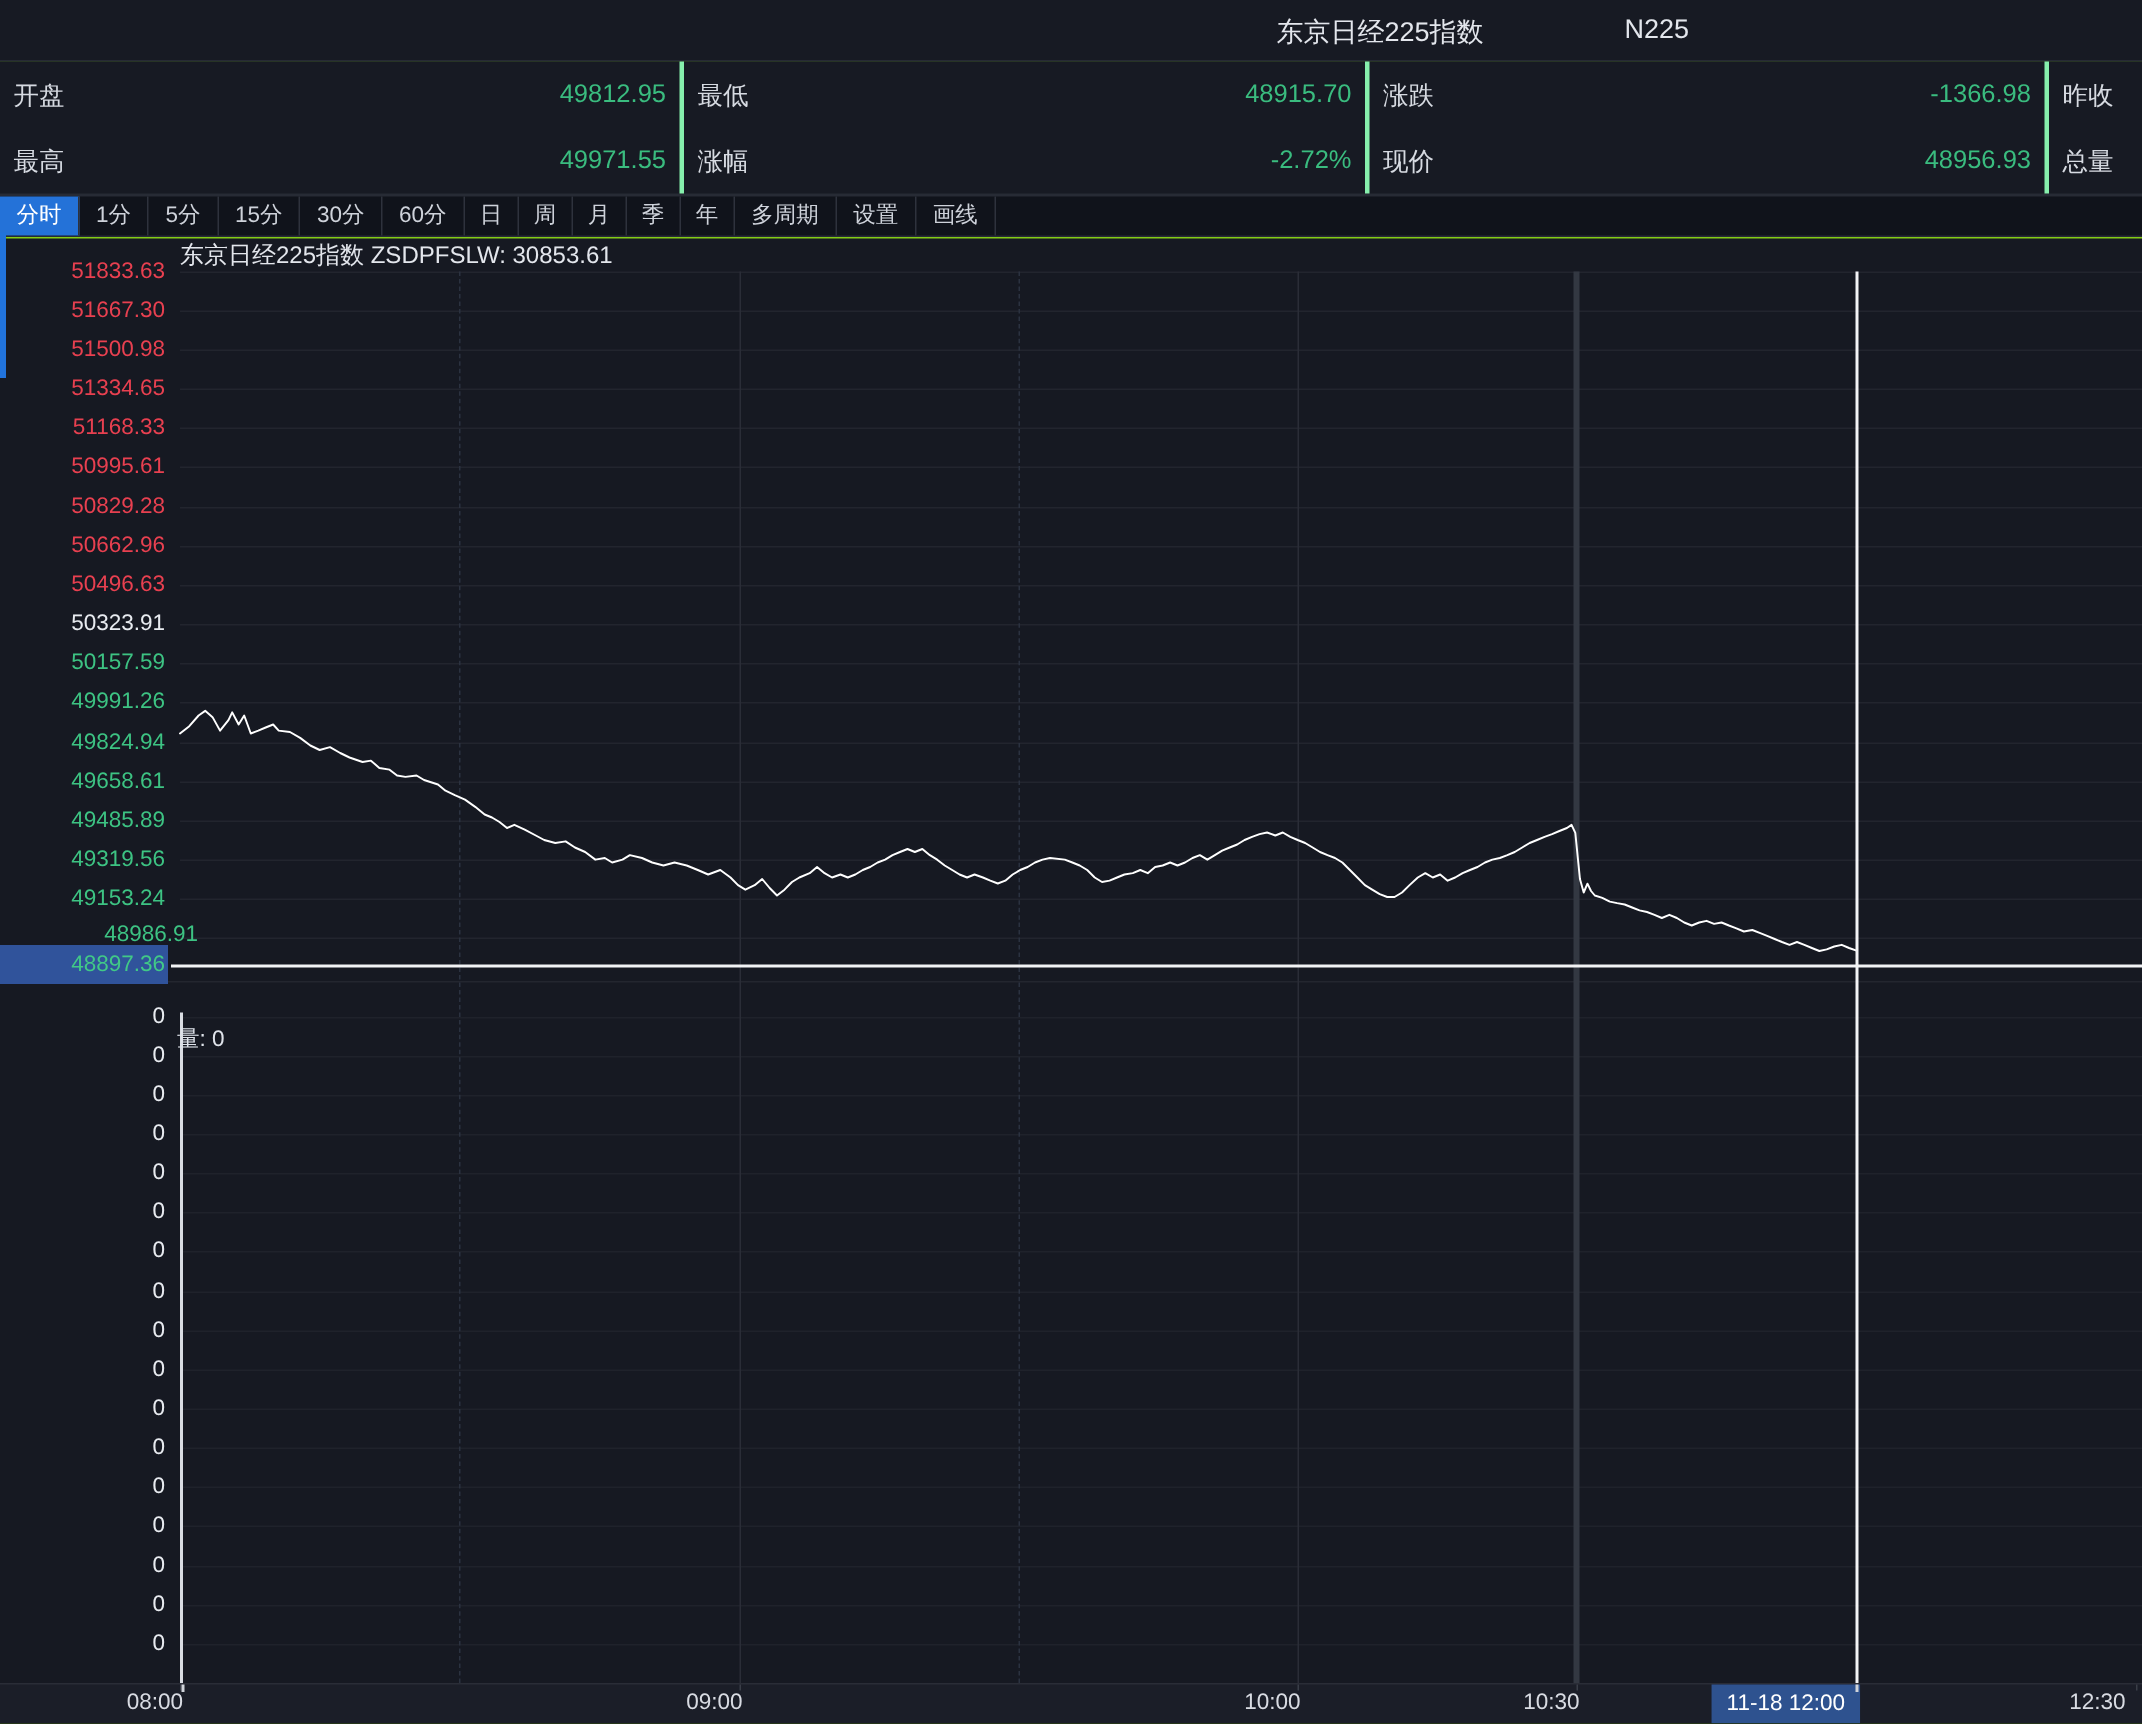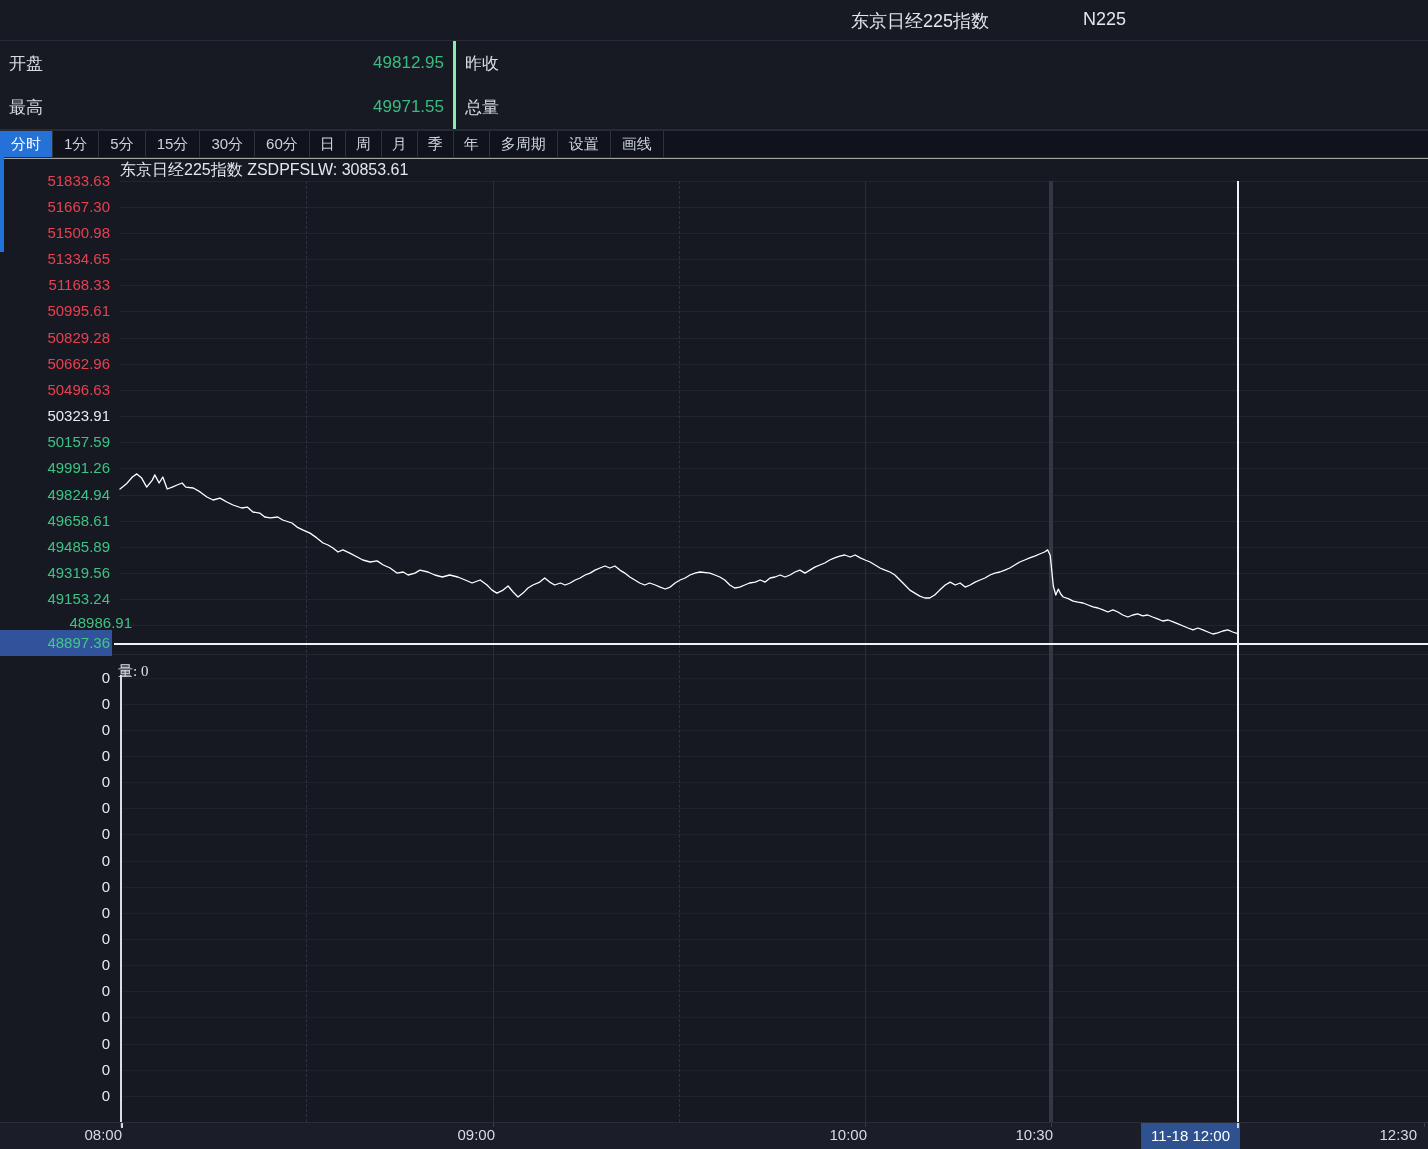--- a/index.html
+++ b/index.html
@@ -1,18 +1,18 @@
 <!DOCTYPE html>
 <html><head>
 <meta charset="utf-8">
 <style>
   html,body { margin:0; padding:0; background:#0d0f15; }
   #app {
     position:relative; width:1428px; height:1149px; overflow:hidden;
-    background:#a3a3a3; font-family:"Liberation Sans", sans-serif;
+    background:#84cc16; font-family:"Liberation Sans", sans-serif;
     -webkit-font-smoothing:antialiased;
   }
   
   #titlebar { position:absolute; left:0; top:0; width:1428px; height:40px;
     background:#171a23; border-bottom:1px solid #272b35; }
   .tb-title { position:absolute; left:851px; top:9px; font-size:18px; color:#e3e6ec; }
   .tb-symbol { position:absolute; left:1083px; top:9px; font-size:18px; color:#e3e6ec; }
   
   #infogrid { position:absolute; left:0; top:41px; width:1428px; height:88px;
     background:#171a23; border-bottom:1px solid #272b35; display:flex; }
@@ -37,21 +37,21 @@
   .ylab { position:absolute; left:0; width:112px; height:26px; line-height:26px;
     text-align:right; font-size:15px; z-index:5; }
   .ylab.r { color:#e84050; } .ylab.g { color:#3dc383; } .ylab.w { color:#e8ebf0; }
   .hgrid { position:absolute; left:120px; width:1308px; height:1px; background:#22252e; }
   .hgrid.vol { background:#1f222b; left:122px; width:1306px; }
   .vgrid { position:absolute; width:1px; background:#2a2d37; }
   .vgrid.dash { width:0; background:none; border-left:1px dashed #2b3240; }
   .vgrid.band { width:4px; background:#333842; }
   #pane-divider { position:absolute; left:0; top:495px; width:1428px; height:1px; background:#23262f; }
   #vol-spine { position:absolute; left:120px; top:516px; width:2px; height:447px; background:#d9dce2; z-index:4; }
-  #vol-label { position:absolute; left:118px; top:503px; font-size:15px; color:#dfe3ea; z-index:5;font-family:Liberation Serif, serif; }
+  #vol-label { position:absolute; left:118px; top:524px; font-size:15px; color:#dfe3ea; z-index:5; }
   #price-svg { position:absolute; left:0; top:0; z-index:3; }
   .cross-v { position:absolute; top:22px; width:2px; height:941px; background:#f2f3f5; z-index:4; }
   .cross-h { position:absolute; left:114px; width:1314px; height:2px; background:#f2f3f5; z-index:4; }
   #cross-price { position:absolute; left:0; width:112px; height:26px; line-height:26px;
     text-align:right; font-size:15px; color:#41c987; background:#30539b; z-index:7;
     padding-right:2px; box-sizing:border-box; }
   .ylab { padding-right:2px; box-sizing:border-box; }
   
   #xaxis { position:absolute; left:0; top:1122px; width:1428px; height:27px;
     background:#1b1e28; border-top:1px solid #2a2d37; box-sizing:content-box; }
@@ -77,20 +77,40 @@
 
   <div id="infogrid">
       <div class="info-col" style="width: 456px;">
         <div class="info-row">
           <div class="info-lbl">开盘</div>
           <div class="info-val" style="color: rgb(58, 188, 127);">49812.95</div>
         </div>
         <div class="info-row">
           <div class="info-lbl">最高</div>
           <div class="info-val" style="color: rgb(58, 188, 127); text-align: right;">49971.55</div>
+        </div>
+      </div>
+      <div class="info-col" style="width: 457px;">
+        <div class="info-row">
+          <div class="info-lbl">最低</div>
+          <div class="info-val" style="color: rgb(58, 188, 127);">48915.70</div>
+        </div>
+        <div class="info-row">
+          <div class="info-lbl">涨幅</div>
+          <div class="info-val" style="color: rgb(58, 188, 127);">-2.72%</div>
+        </div>
+      </div>
+      <div class="info-col" style="width: 453px;">
+        <div class="info-row">
+          <div class="info-lbl">涨跌</div>
+          <div class="info-val" style="color: rgb(58, 188, 127);">-1366.98</div>
+        </div>
+        <div class="info-row">
+          <div class="info-lbl">现价</div>
+          <div class="info-val" style="color: rgb(58, 188, 127);">48956.93</div>
         </div>
       </div>
       <div class="info-col" style="width: 62px; border-right: none;">
         <div class="info-row">
           <div class="info-lbl">昨收</div>
         </div>
         <div class="info-row">
           <div class="info-lbl">总量</div>
         </div>
       </div>

